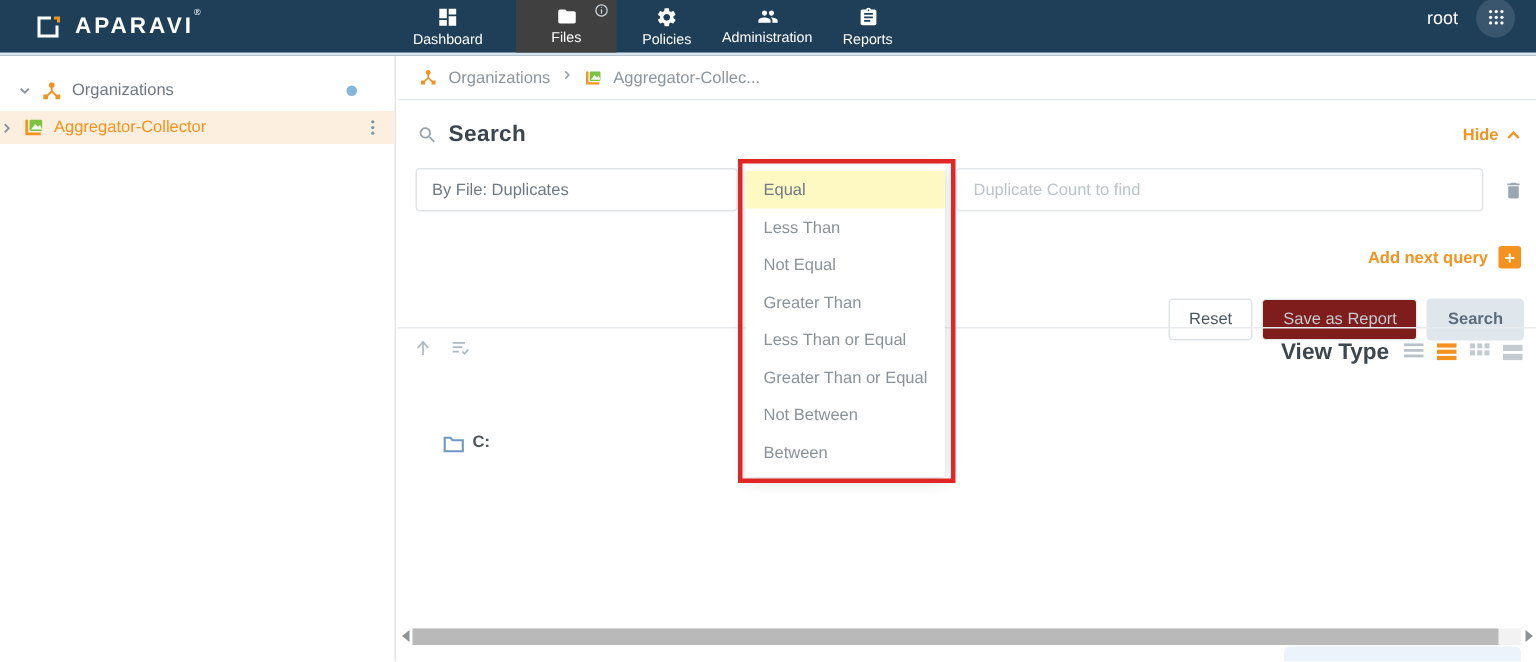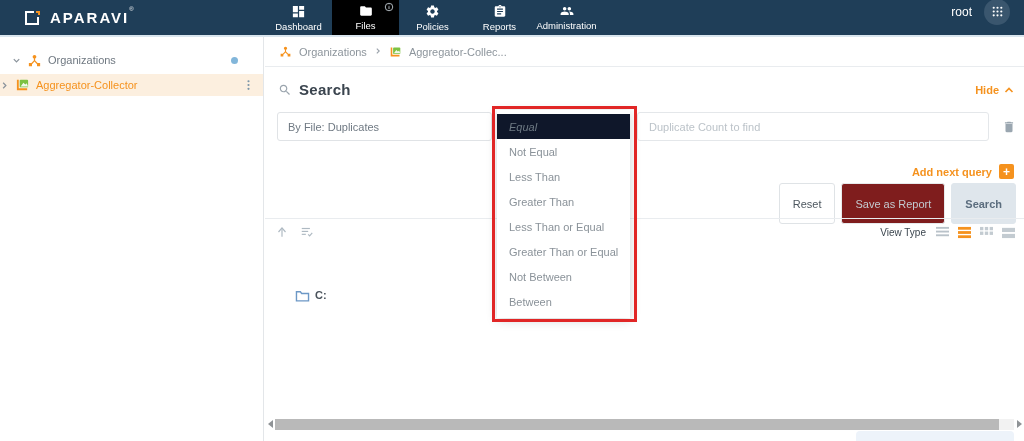--- a/index.html
+++ b/index.html
@@ -8,21 +8,21 @@
 
   
   .navbar { position:absolute; top:0; left:0; width:1024px; height:37px;
             background:#1f3e58; border-bottom:2px solid #d9e5ee; z-index:20; }
   .brand { position:absolute; left:22px; top:0; height:35px; display:flex; align-items:center; gap:8px; }
   .brand-text { color:#fff; font-size:15px; font-weight:bold; letter-spacing:2px; }
   .reg { color:#fff; font-size:6px; vertical-align:super; position:relative; top:-5px; }
   .tabs { position:absolute; left:265px; top:0; height:35px; display:flex; }
   .tab { width:67px; height:35px; display:flex; flex-direction:column; align-items:center;
          justify-content:center; gap:2px; color:#fff; font-size:9.5px; cursor:pointer; position:relative; }
-  .tab.active { background:#000000; }
+  .tab.active { background:#404040;margin-left:12px; }
   .tab-info { position:absolute; top:2px; right:5px; line-height:0; }
   .nav-right { position:absolute; right:14px; top:0; height:23px; display:flex; align-items:center; gap:12px; }
   .user-name { color:#fff; font-size:12px; }
   .apps-btn { width:26px; height:26px; border-radius:50%; background:#3a566e;
               display:flex; align-items:center; justify-content:center; cursor:pointer; }
 
   
   .sidebar { position:absolute; top:37px; left:0; width:264px; bottom:0; background:#fff;
              border-right:1px solid #e3e6e9; z-index:5; }
   .tree-row { position:relative; height:22px; display:flex; align-items:center; gap:6px;
@@ -53,44 +53,44 @@
   .value-input { position:absolute; top:75px; left:372px; width:352px; height:29px;
                  border:1px solid #e4e7ea; border-radius:3px; font-size:11px; color:#6f7983;
                  padding:0 11px; outline:none; font-family:"Liberation Sans", sans-serif; }
   .value-input::placeholder { color:#bcc3c9; }
   .trash-btn { position:absolute; top:82px; left:737px; cursor:pointer; line-height:0; }
 
   .op-dropdown { position:absolute; top:73px; left:232px; width:133px; background:#fff;
                  box-shadow:0 2px 10px rgba(40,50,60,.22); padding:4px 0; z-index:8; }
   .op-item { height:25px; display:flex; align-items:center; padding-left:12px;
              font-size:11px; color:#8a9299; cursor:pointer; }
-  .op-item.selected { background:#0f172a; color:#6e7a84;font-style:italic; }
+  .op-item.selected { background:#fef9c3; color:#6e7a84; }
 
   .annotation-box { position:absolute; top:69px; left:227px; width:145px; height:216px;
                     border:3px solid #e12626; z-index:9; pointer-events:none; }
 
   .add-query { position:absolute; top:127px; right:10px; display:flex; align-items:center; gap:7px; cursor:pointer; }
   .add-query-label { color:#f5921e; font-size:11px; font-weight:bold; }
   .plus-btn { width:15px; height:15px; background:#f5921e; border-radius:2px; color:#fff;
               font-size:12px; font-weight:bold; display:flex; align-items:center;
               justify-content:center; line-height:1; }
 
   .actions { position:absolute; top:146px; right:8px; display:flex; gap:6px; }
-  .btn { height:41px; border-radius:3px; font-size:11px; font-family:"Liberation Sans", sans-serif;
-         padding:0 13px; cursor:pointer; }
+  .btn { height:28px; border-radius:3px; font-size:11px; font-family:"Liberation Sans", sans-serif;
+         padding:0 13px; cursor:pointer;margin-top:16px; }
   .btn-reset { background:#fff; border:1px solid #dfe3e6; color:#4d575f; }
   .btn-save { background:#7f1d1d; border:1px solid #e7eaec; color:#c3cad0; }
   .btn-search { background:#dfe6ec; border:1px solid #dfe6ec; color:#5b6d7e; font-weight:bold; }
 
   .panel-divider { position:absolute; top:181px; left:0; right:0; height:1px; background:#e9ecef; }
 
   .list-toolbar-left { position:absolute; top:188px; left:10px; display:flex; align-items:center; gap:10px; }
   .tool-icon { color:#aeb9c2; font-size:14px; cursor:pointer; line-height:1; }
   .view-type { position:absolute; top:189px; right:8px; display:flex; align-items:center; gap:7px; }
-  .view-type-label { font-size:10px; font-weight:normal; color:#3c464f; margin-right:2px; }
+  .view-type-label { font-size:15px; font-weight:bold; color:#3c464f; margin-right:2px; }
   .view-icon { cursor:pointer; line-height:0; }
 
   .tbl-header { position:absolute; top:224px; left:0; right:6px; height:22px;
                 border-bottom:1px solid #e7eaec; font-size:10.5px; font-weight:bold; color:#5f6972; }
   .th { position:absolute; top:3px; }
   .th-name { left:30px; }
   .th-size { left:469px; width:60px; text-align:right; }
   .th-create { left:581px; width:60px; text-align:right; }
   .th-modify { left:653px; width:70px; text-align:right; }
   .sort-arrow { font-size:10px; position:relative; top:-1px; }
@@ -155,33 +155,33 @@
       <div class="tab">
         <span style="line-height:0">
           <svg width="15" height="15" viewBox="0 0 24 24" fill="#ffffff">
               <path d="M19.14 12.94c.04-.3.06-.61.06-.94 0-.32-.02-.64-.07-.94l2.03-1.58c.18-.14.23-.41.12-.61l-1.92-3.32c-.12-.22-.37-.29-.59-.22l-2.39.96c-.5-.38-1.03-.7-1.62-.94l-.36-2.54c-.04-.24-.24-.41-.48-.41h-3.84c-.24 0-.43.17-.47.41l-.36 2.54c-.59.24-1.13.57-1.62.94l-2.39-.96c-.22-.08-.47 0-.59.22L2.74 8.87c-.12.21-.08.47.12.61l2.03 1.58c-.05.3-.09.63-.09.94s.02.64.07.94l-2.03 1.58c-.18.14-.23.41-.12.61l1.92 3.32c.12.22.37.29.59.22l2.39-.96c.5.38 1.03.7 1.62.94l.36 2.54c.05.24.24.41.48.41h3.84c.24 0 .44-.17.47-.41l.36-2.54c.59-.24 1.13-.56 1.62-.94l2.39.96c.22.08.47 0 .59-.22l1.92-3.32c.12-.22.07-.47-.12-.61l-2.01-1.58zM12 15.6c-1.98 0-3.6-1.62-3.6-3.6s1.62-3.6 3.6-3.6 3.6 1.62 3.6 3.6-1.62 3.6-3.6 3.6z"></path>
             </svg>
         </span>
         <span class="tab-label">Policies</span>
       </div>
       <div class="tab">
         <span style="line-height:0">
+          <svg width="16" height="14" viewBox="0 0 24 24" fill="#ffffff">
+              <path d="M16 11c1.66 0 2.99-1.34 2.99-3S17.66 5 16 5c-1.66 0-3 1.34-3 3s1.34 3 3 3zm-8 0c1.66 0 2.99-1.34 2.99-3S9.66 5 8 5C6.34 5 5 6.34 5 8s1.34 3 3 3zm0 2c-2.33 0-7 1.17-7 3.5V19h14v-2.5c0-2.33-4.67-3.5-7-3.5zm8 0c-.29 0-.62.02-.97.05 1.16.84 1.97 1.97 1.97 3.45V19h6v-2.5c0-2.33-4.67-3.5-7-3.5z"></path>
+            </svg>
+        </span>
+        <span class="tab-label">Administration</span>
+      </div>
+      <div class="tab">
+        <span style="line-height:0">
           <svg width="14" height="15" viewBox="0 0 24 24" fill="#ffffff">
               <path d="M19 3h-4.18C14.4 1.84 13.3 1 12 1c-1.3 0-2.4.84-2.82 2H5c-1.1 0-2 .9-2 2v14c0 1.1.9 2 2 2h14c1.1 0 2-.9 2-2V5c0-1.1-.9-2-2-2zm-7 0c.55 0 1 .45 1 1s-.45 1-1 1-1-.45-1-1 .45-1 1-1zm2 14H7v-2h7v2zm3-4H7v-2h10v2zm0-4H7V7h10v2z"></path>
             </svg>
         </span>
         <span class="tab-label">Reports</span>
-      </div>
-      <div class="tab">
-        <span style="line-height:0">
-          <svg width="16" height="14" viewBox="0 0 24 24" fill="#ffffff">
-              <path d="M16 11c1.66 0 2.99-1.34 2.99-3S17.66 5 16 5c-1.66 0-3 1.34-3 3s1.34 3 3 3zm-8 0c1.66 0 2.99-1.34 2.99-3S9.66 5 8 5C6.34 5 5 6.34 5 8s1.34 3 3 3zm0 2c-2.33 0-7 1.17-7 3.5V19h14v-2.5c0-2.33-4.67-3.5-7-3.5zm8 0c-.29 0-.62.02-.97.05 1.16.84 1.97 1.97 1.97 3.45V19h6v-2.5c0-2.33-4.67-3.5-7-3.5z"></path>
-            </svg>
-        </span>
-        <span class="tab-label">Administration</span>
       </div>
     </div>
 
     <div class="nav-right">
       <span class="user-name">root</span>
       <div class="apps-btn">
         <svg width="13" height="13" viewBox="0 0 24 24" fill="#ffffff">
           <circle cx="5" cy="5" r="2"></circle>
             <circle cx="12" cy="5" r="2"></circle>
             <circle cx="19" cy="5" r="2"></circle>
@@ -282,22 +282,22 @@
     </div>
     <input class="value-input" type="text" placeholder="Duplicate Count to find" style="">
     <div class="trash-btn">
       <svg width="14" height="16" viewBox="0 0 24 24" fill="#9aa6b0">
           <path d="M6 19c0 1.1.9 2 2 2h8c1.1 0 2-.9 2-2V7H6v12zM19 4h-3.5l-1-1h-5l-1 1H5v2h14V4z"></path>
         </svg>
     </div>
 
     <div class="op-dropdown">
       <div class="op-item selected">Equal</div>
+      <div class="op-item">Less Than</div>
       <div class="op-item">Not Equal</div>
-      <div class="op-item">Less Than</div>
       <div class="op-item">Greater Than</div>
       <div class="op-item">Less Than or Equal</div>
       <div class="op-item">Greater Than or Equal</div>
       <div class="op-item">Not Between</div>
       <div class="op-item">Between</div>
     </div>
     <div class="annotation-box"></div>
 
     <div class="add-query">
       <span class="add-query-label">Add next query</span>

